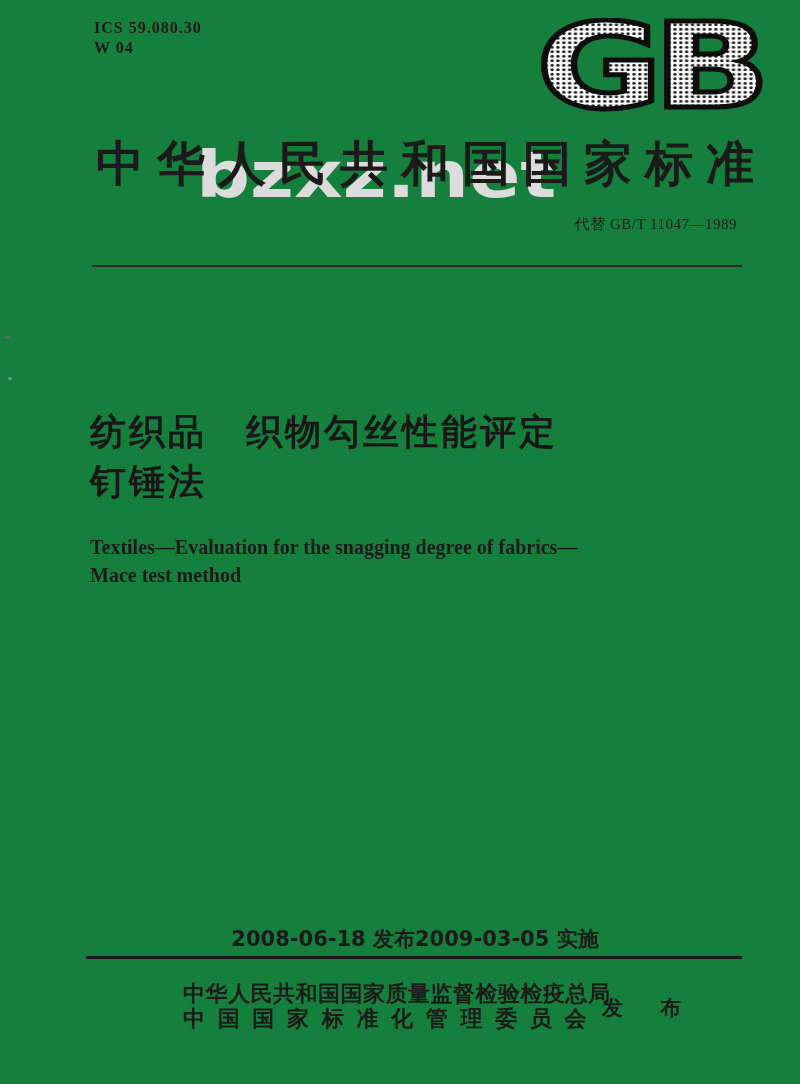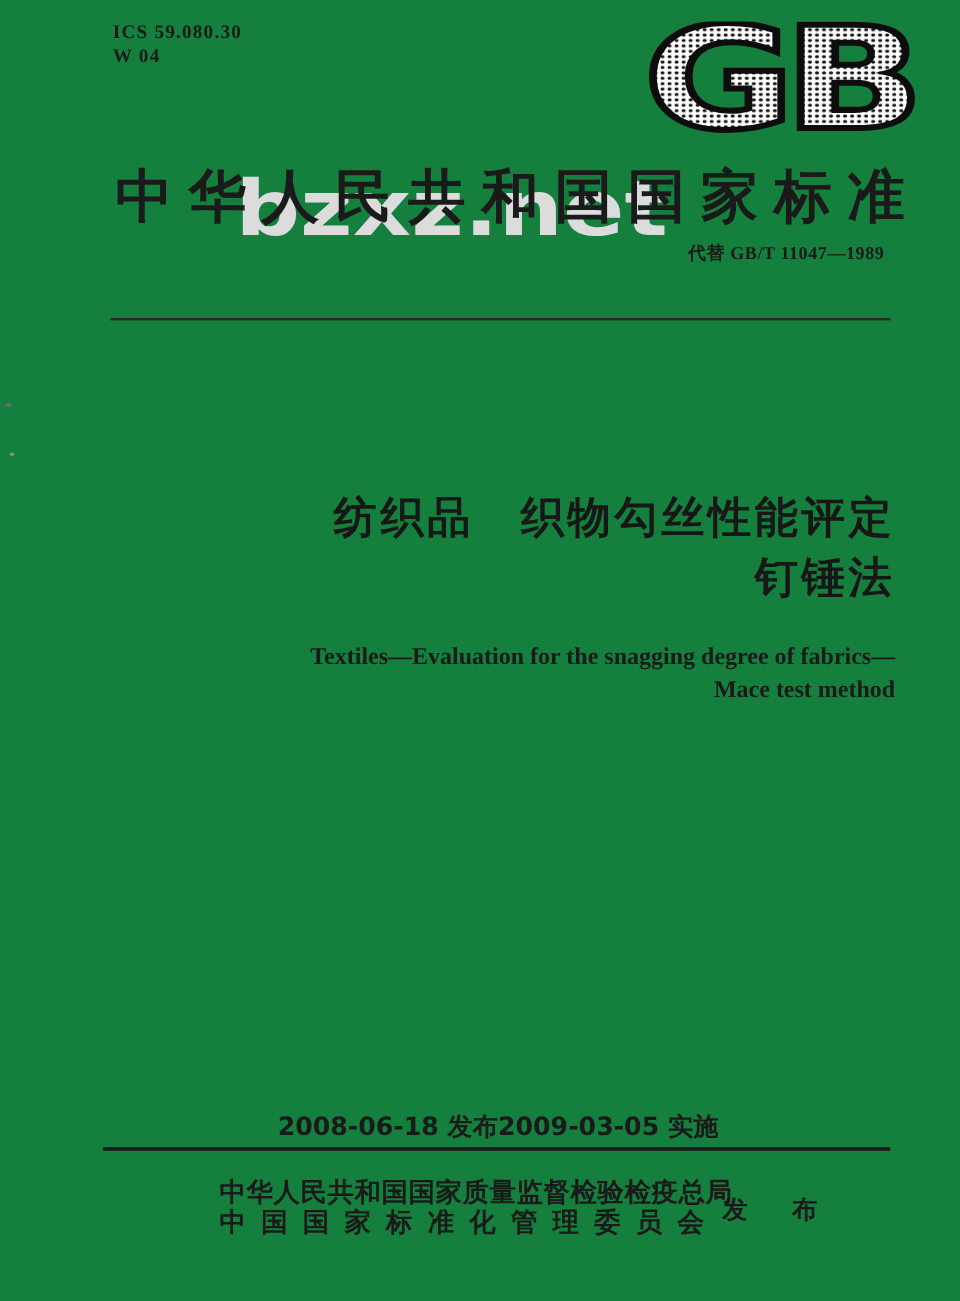--- a/index.html
+++ b/index.html
@@ -42,28 +42,28 @@
     position:absolute; left:92px; top:128px; margin:4px;
     font-size:48px; font-weight:bold;
     letter-spacing:13px; white-space:nowrap;
     z-index:2;
     font-family:"Liberation Serif", serif;
   }
 
   
   .std-block { position:absolute; right:63px; top:201px; text-align:right; z-index:2; }
   .std-number { font-size:23px; font-weight:bold; letter-spacing:0.5px; }
-  .std-replaces { font-size:15px; margin-top:1px; letter-spacing:0.5px;font-weight:bold; }
+  .std-replaces { font-size:15px; margin-top:14px; letter-spacing:0.5px; }
 
   .rule { position:absolute; background:#2a2a2a; }
   .top-rule { left:92px; top:265px; width:650px; height:2px; }
   .bottom-rule { left:86px; top:956px; width:656px; height:3px; background:#1a1a1a; }
 
   
-  .doc-title { position:absolute; left:90px; top:407px; width:656px; text-align:right; }
+  .doc-title { position:absolute; left:90px; top:407px; width:656px; text-align:left; }
   .cn-line {
     font-family:"DejaVu Sans", sans-serif;
     font-weight:bold; font-size:36px; line-height:50px;
     letter-spacing:3px; color:#171717;
   }
   .en-block { margin-top:26px; }
   .en-line {
     font-family:"Liberation Serif", serif;
     font-weight:bold; font-size:20px; line-height:28px;
   }

